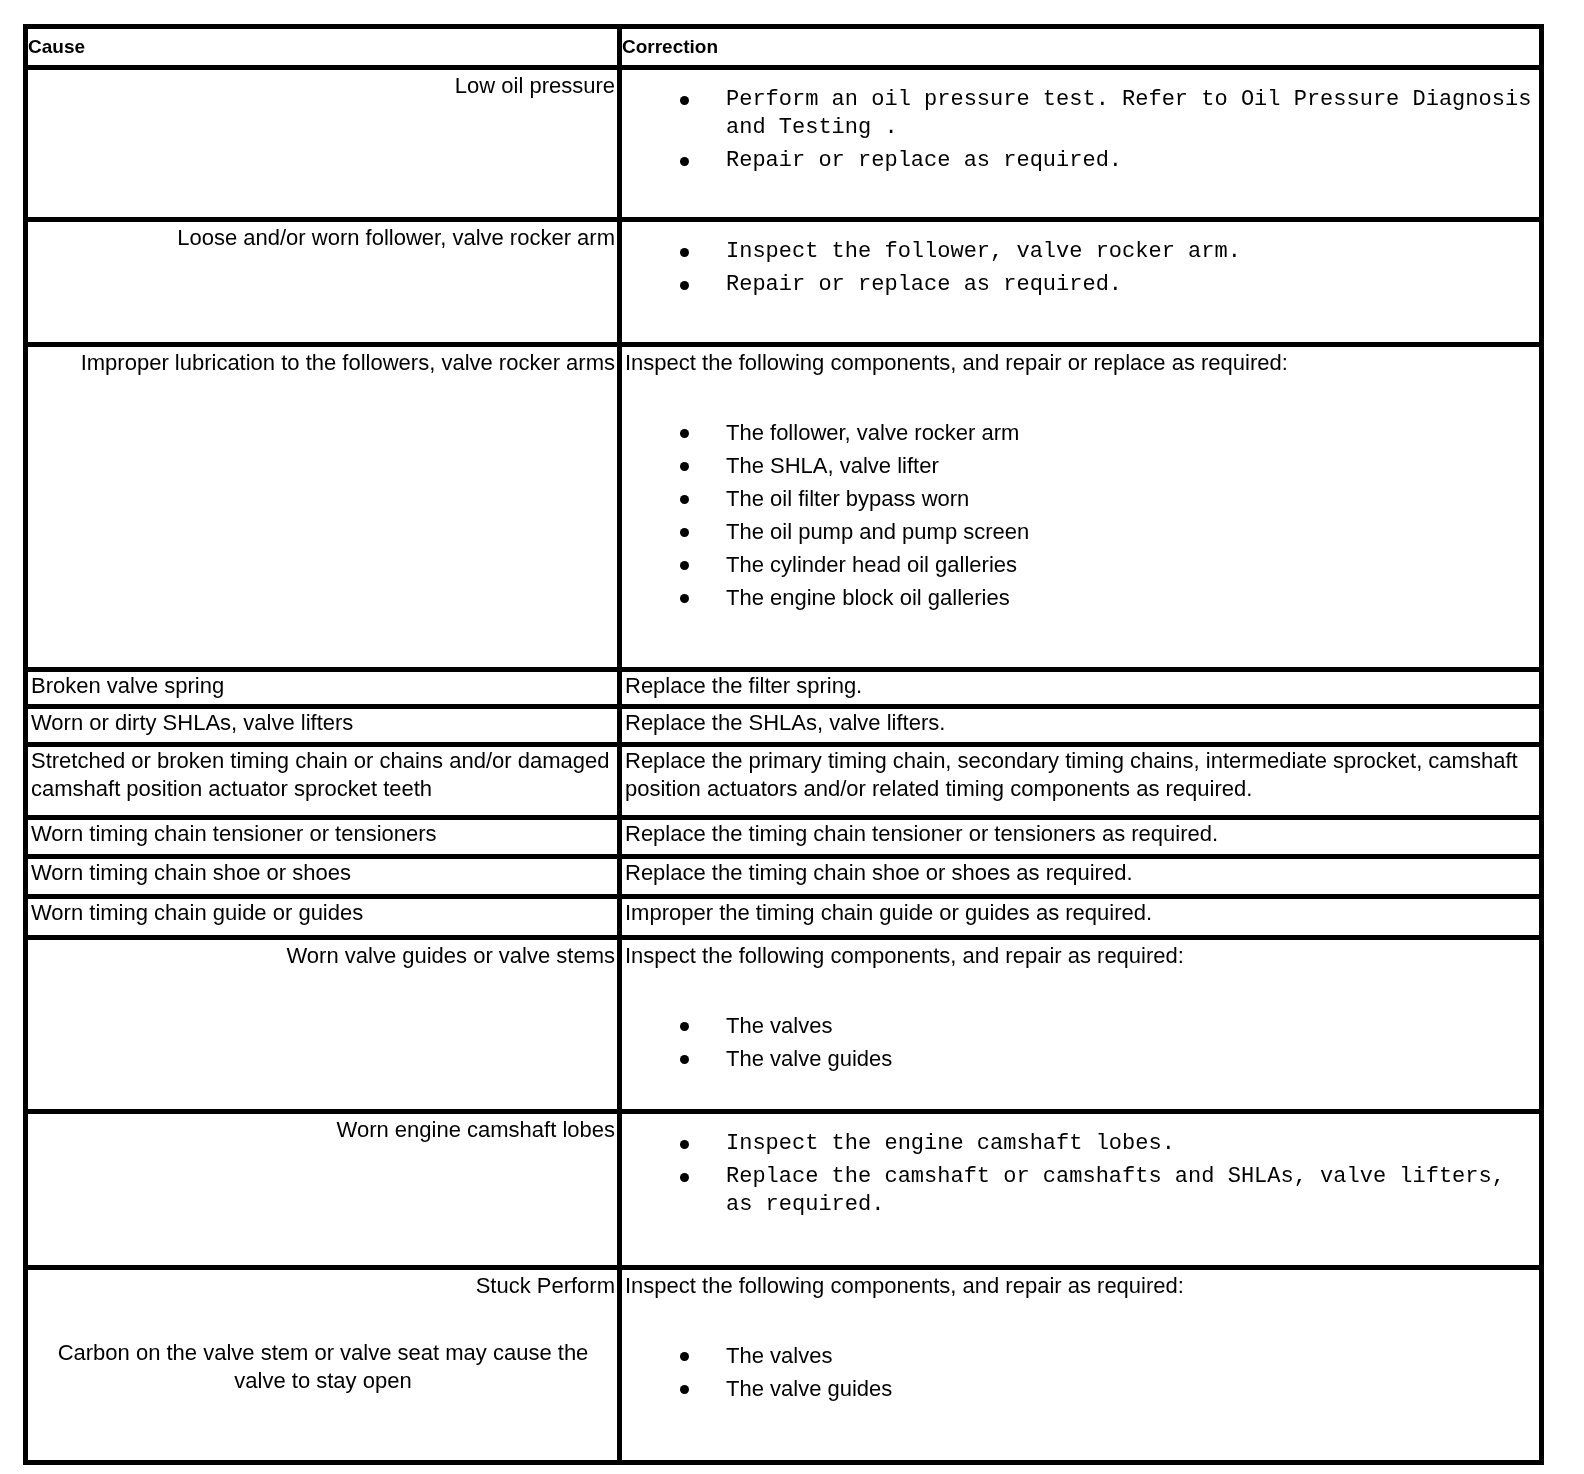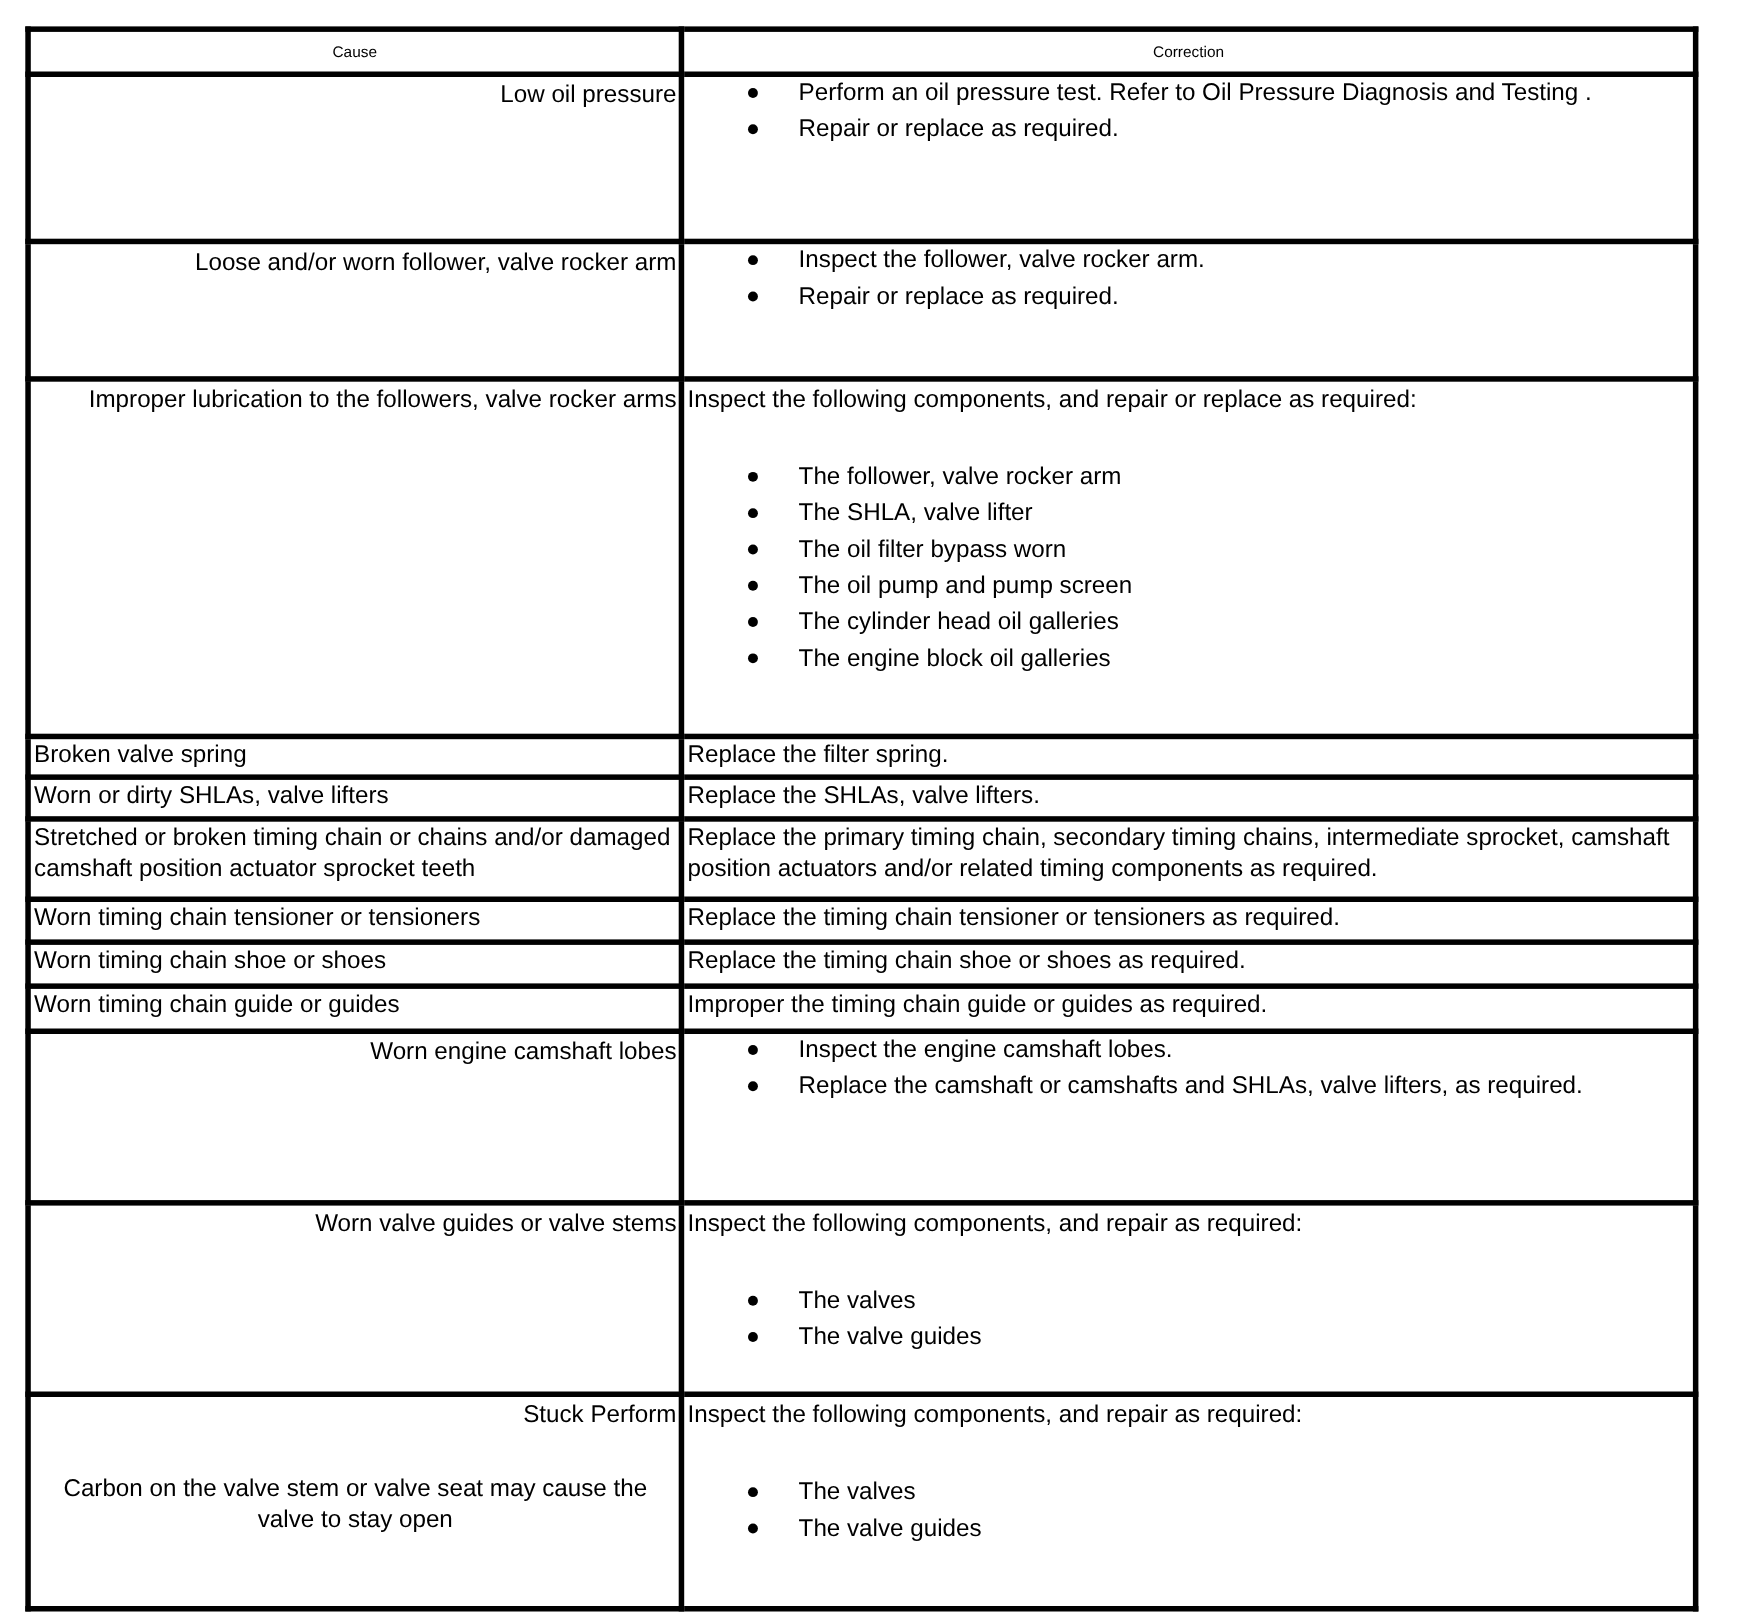--- a/index.html
+++ b/index.html
@@ -14,32 +14,32 @@
     border:5px solid #000;
     vertical-align:top;
     padding:0 2px 0 3px;
     font-size:22px;
     line-height:28px;
     font-weight:normal;
     text-align:left;
     overflow:hidden;
   }
   table.diag th {
-    font-weight:normal; text-align:center; vertical-align:middle;
-    height:36px; padding:0; font-size:14px;
+    font-weight:bold; vertical-align:middle;
+    height:36px; padding:0; font-size:19px;
   }
   col.c1 { width:594px; }
   col.c2 { width:922px; }
   .intro { margin:2px 0 0 0; }
   ul.bl { list-style:none; margin:0; padding:0; }
   ul.bl li { position:relative; padding-left:101px; line-height:28px; margin-bottom:5px; }
   ul.bl li .dot {
     position:absolute; left:55px; top:10px; width:9px; height:9px; border-radius:50%; background:#000;
   }
-  .bl.top { margin-top:0; }
+  .bl.top { margin-top:16px;font-family:Liberation Mono, monospace; }
   .bl.after-intro { margin-top:42px; }
   .cause-text { margin-top:2px;text-align:right; }
   .cause-sub { margin-top:39px;text-align:center; }
 </style>
 </head>
 <body>
 
 <table class="diag">
   <colgroup>
       <col class="c1">
@@ -117,41 +117,41 @@
     <tr style="height:40px">
       <td>Worn timing chain shoe or shoes</td>
       <td>Replace the timing chain shoe or shoes as required.</td>
     </tr>
 
     <tr style="height:41px">
       <td>Worn timing chain guide or guides</td>
       <td>Improper the timing chain guide or guides as required.</td>
     </tr>
 
-    <tr style="height:156px">
-      <td>
-          <div class="cause-text">Worn engine camshaft lobes</div>
-        </td>
-      <td>
-        <ul class="bl top">
-          <li><span class="dot"></span><span>Inspect the engine camshaft lobes.</span></li>
-          <li><span class="dot"></span><span>Replace the camshaft or camshafts and SHLAs, valve lifters, as required.</span></li>
-        </ul>
-      </td>
-    </tr>
-
     <tr style="height:174px">
       <td>
           <div class="cause-text">Worn valve guides or valve stems</div>
         </td>
       <td>
         <div class="intro">Inspect the following components, and repair as required:</div>
         <ul class="bl after-intro">
           <li><span class="dot"></span><span>The valves</span></li>
           <li><span class="dot"></span><span>The valve guides</span></li>
+        </ul>
+      </td>
+    </tr>
+
+    <tr style="height:156px">
+      <td>
+          <div class="cause-text">Worn engine camshaft lobes</div>
+        </td>
+      <td>
+        <ul class="bl top">
+          <li><span class="dot"></span><span>Inspect the engine camshaft lobes.</span></li>
+          <li><span class="dot"></span><span>Replace the camshaft or camshafts and SHLAs, valve lifters, as required.</span></li>
         </ul>
       </td>
     </tr>
 
     <tr style="height:195px">
       <td>
         <div class="cause-text">Stuck Perform</div>
         <div class="cause-sub">Carbon on the valve stem or valve seat may cause the valve to stay open</div>
       </td>
       <td>

